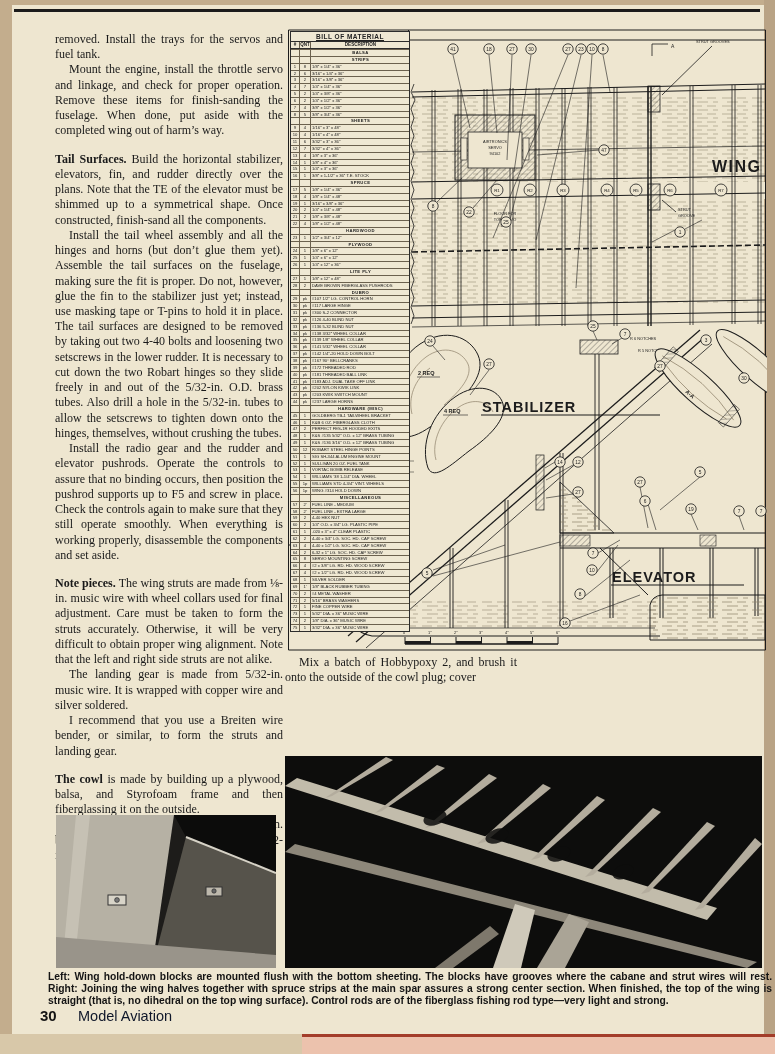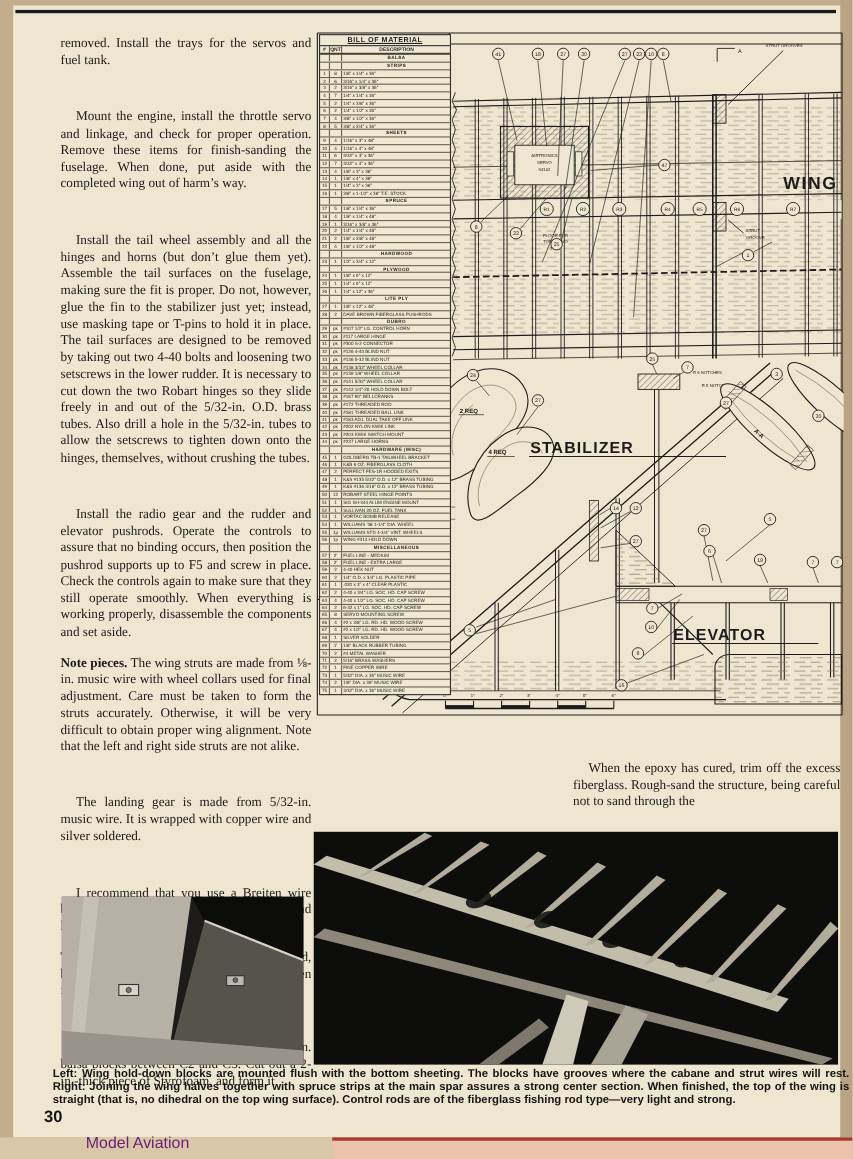--- a/index.html
+++ b/index.html
@@ -7,21 +7,21 @@
        font-family:"Liberation Serif",serif;overflow:hidden;}
   .page{position:absolute;left:12px;top:5px;width:752px;height:1029px;background:#eee6d0;}
   .toprule{position:absolute;left:14px;top:9px;width:746px;height:3px;background:#1b1b1b;}
   .edge-right{position:absolute;right:0;top:0;width:11px;height:1054px;background:#b9a385;}
   .bstrip-left{position:absolute;left:0;top:1034px;width:302px;height:20px;background:#d8c8a9;}
   .bstrip-right{position:absolute;left:302px;top:1034px;width:473px;height:20px;background:#ecc2ad;border-top:3px solid #a33d2a;}
 
   
   .col{position:absolute;text-align:justify;color:#1a1a1a;font-size:12px;line-height:1.27;}
   .col p{margin:0;}
-  .col p.ind{text-indent:14px;margin-top:36px;}
+  .col p.ind{text-indent:14px;}
   .col p.gap{margin-top:13px;}
   .col b{font-weight:bold;}
 
   
   .bom{position:absolute;left:290px;top:31px;width:118px;background:#efe8d3;
        border:1px solid #2c2c2c;font-family:"Liberation Sans",sans-serif;color:#222;}
   .bom-title{font:bold 6.5px "Liberation Sans",sans-serif;text-align:center;
        border-bottom:1px solid #2c2c2c;padding:1px 0;letter-spacing:.5px;text-decoration:underline;}
   .bom-head{display:flex;font:bold 4.6px "Liberation Sans",sans-serif;border-bottom:1px solid #2c2c2c;}
   .br{display:flex;border-top:0.5px solid #6b614e;height:5.85px;overflow:hidden;
@@ -39,52 +39,53 @@
   .cn{font:4.8px "Liberation Sans",sans-serif;text-anchor:middle;}
   .rn{font:4.4px "Liberation Sans",sans-serif;text-anchor:middle;}
   .big{font:bold 16px "Liberation Sans",sans-serif;letter-spacing:1.5px;}
   .mid{font:bold 14.5px "Liberation Sans",sans-serif;letter-spacing:1px;}
   .req{font:bold 5.5px "Liberation Sans",sans-serif;}
 
   
   .caption{position:absolute;left:48px;top:971px;width:724px;text-align:justify;
      font:bold 10.3px/1.17 "Liberation Sans",sans-serif;color:#141414;}
   .pageno{position:absolute;left:40px;top:1007px;font:bold 15px "Liberation Sans",sans-serif;color:#141414;}
-  .mag{position:absolute;left:78px;top:1032px;font:14.5px "Liberation Sans",sans-serif;color:#701a75;}
+  .mag{position:absolute;left:78px;top:1008px;font:14.5px "Liberation Sans",sans-serif;color:#0f172a;}
 
   .photo{position:absolute;display:block;}
 </style>
 </head>
 <body>
 
 <div class="page"></div>
 <div class="toprule"></div>
 <div class="edge-right"></div>
 <div class="bstrip-left"></div>
 <div class="bstrip-right"></div>
 
 <div class="col" style="left:55px;top:32px;width:228px;">
 
 <p class="par"><b></b><span>removed. Install the trays for the servos and fuel tank.</span></p>
     <p class="par ind"><b></b><span>Mount the engine, install the throttle servo and linkage, and check for proper operation. Remove these items for finish-sanding the fuselage. When done, put aside with the completed wing out of harm’s way.</span></p>
+    <p class="par gap"><b>Tail Surfaces.</b><span> Build the horizontal stabilizer, elevators, fin, and rudder directly over the plans. Note that the TE of the elevator must be shimmed up to a symmetrical shape. Once constructed, finish-sand all the components.</span></p>
     <p class="par ind"><b></b><span>Install the tail wheel assembly and all the hinges and horns (but don’t glue them yet). Assemble the tail surfaces on the fuselage, making sure the fit is proper. Do not, however, glue the fin to the stabilizer just yet; instead, use masking tape or T-pins to hold it in place. The tail surfaces are designed to be removed by taking out two 4-40 bolts and loosening two setscrews in the lower rudder. It is necessary to cut down the two Robart hinges so they slide freely in and out of the 5/32-in. O.D. brass tubes. Also drill a hole in the 5/32-in. tubes to allow the setscrews to tighten down onto the hinges, themselves, without crushing the tubes.</span></p>
     <p class="par ind"><b></b><span>Install the radio gear and the rudder and elevator pushrods. Operate the controls to assure that no binding occurs, then position the pushrod supports up to F5 and screw in place. Check the controls again to make sure that they still operate smoothly. When everything is working properly, disassemble the components and set aside.</span></p>
     <p class="par gap"><b>Note pieces.</b><span> The wing struts are made from ⅛-in. music wire with wheel collars used for final adjustment. Care must be taken to form the struts accurately. Otherwise, it will be very difficult to obtain proper wing alignment. Note that the left and right side struts are not alike.</span></p>
     <p class="par ind"><b></b><span>The landing gear is made from 5/32-in. music wire. It is wrapped with copper wire and silver soldered.</span></p>
     <p class="par ind"><b></b><span>I recommend that you use a Breiten wire bender, or similar, to form the struts and landing gear.</span></p>
     <p class="par gap"><b>The cowl</b><span> is made by building up a plywood, balsa, and Styrofoam frame and then fiberglassing it on the outside.</span></p>
     <p class="par ind"><b></b><span>First, glue the 3/32 sheet balsa and ¼-in. balsa blocks between C2 and C3. Cut out a 2-in.-thick piece of Styrofoam, and form it</span></p>
   </div>
 
 <div class="col" style="left:285px;top:655px;width:232px;">
 
+    <p class="par ind"><b></b><span>Mix a batch of Hobbypoxy 2, and brush it onto the outside of the cowl plug; cover</span></p>
   </div>
 <div class="col" style="left:521px;top:655px;width:243px;">
 
-    <p class="par ind"><b></b><span>When the epoxy has cured, trim off the excess fiberglass. Rough-sand the structure, being careful not to sand through the</span></p>
   </div>
 
 <svg class="photo" style="left:286px;top:28px;" width="481" height="627" viewBox="286 28 481 627">
   <defs>
     <pattern id="grain" width="30" height="8" patternUnits="userSpaceOnUse">
       <path d="M2 2h10M17 2h9M7 6h11M23 6h5" stroke="#8d8068" stroke-width="0.7" fill="none"></path>
     </pattern>
     <pattern id="hatch" width="4" height="4" patternUnits="userSpaceOnUse" patternTransform="rotate(45)">
       <path d="M0 0V4" stroke="#3a3a3a" stroke-width="0.7"></path>
     </pattern>

